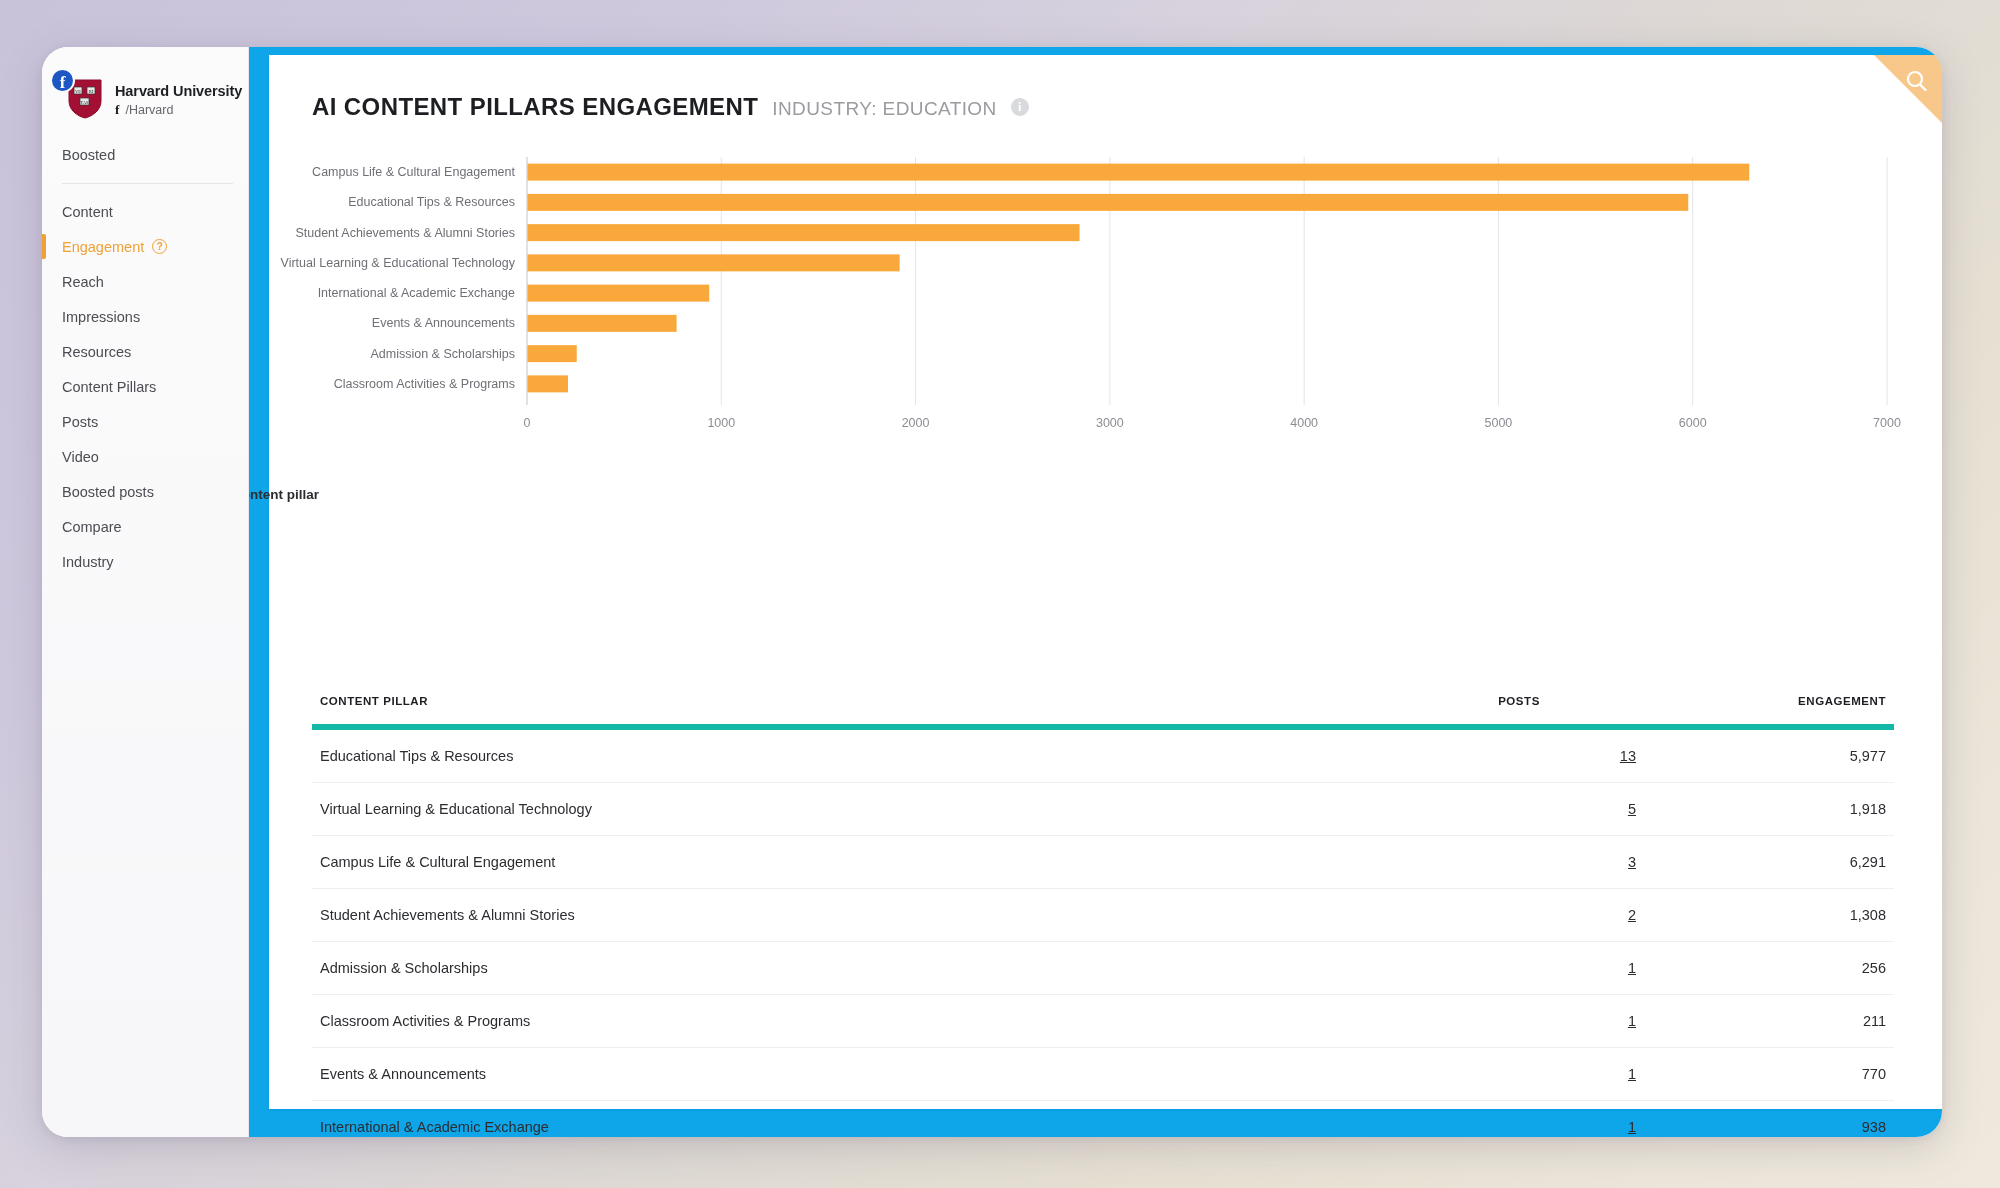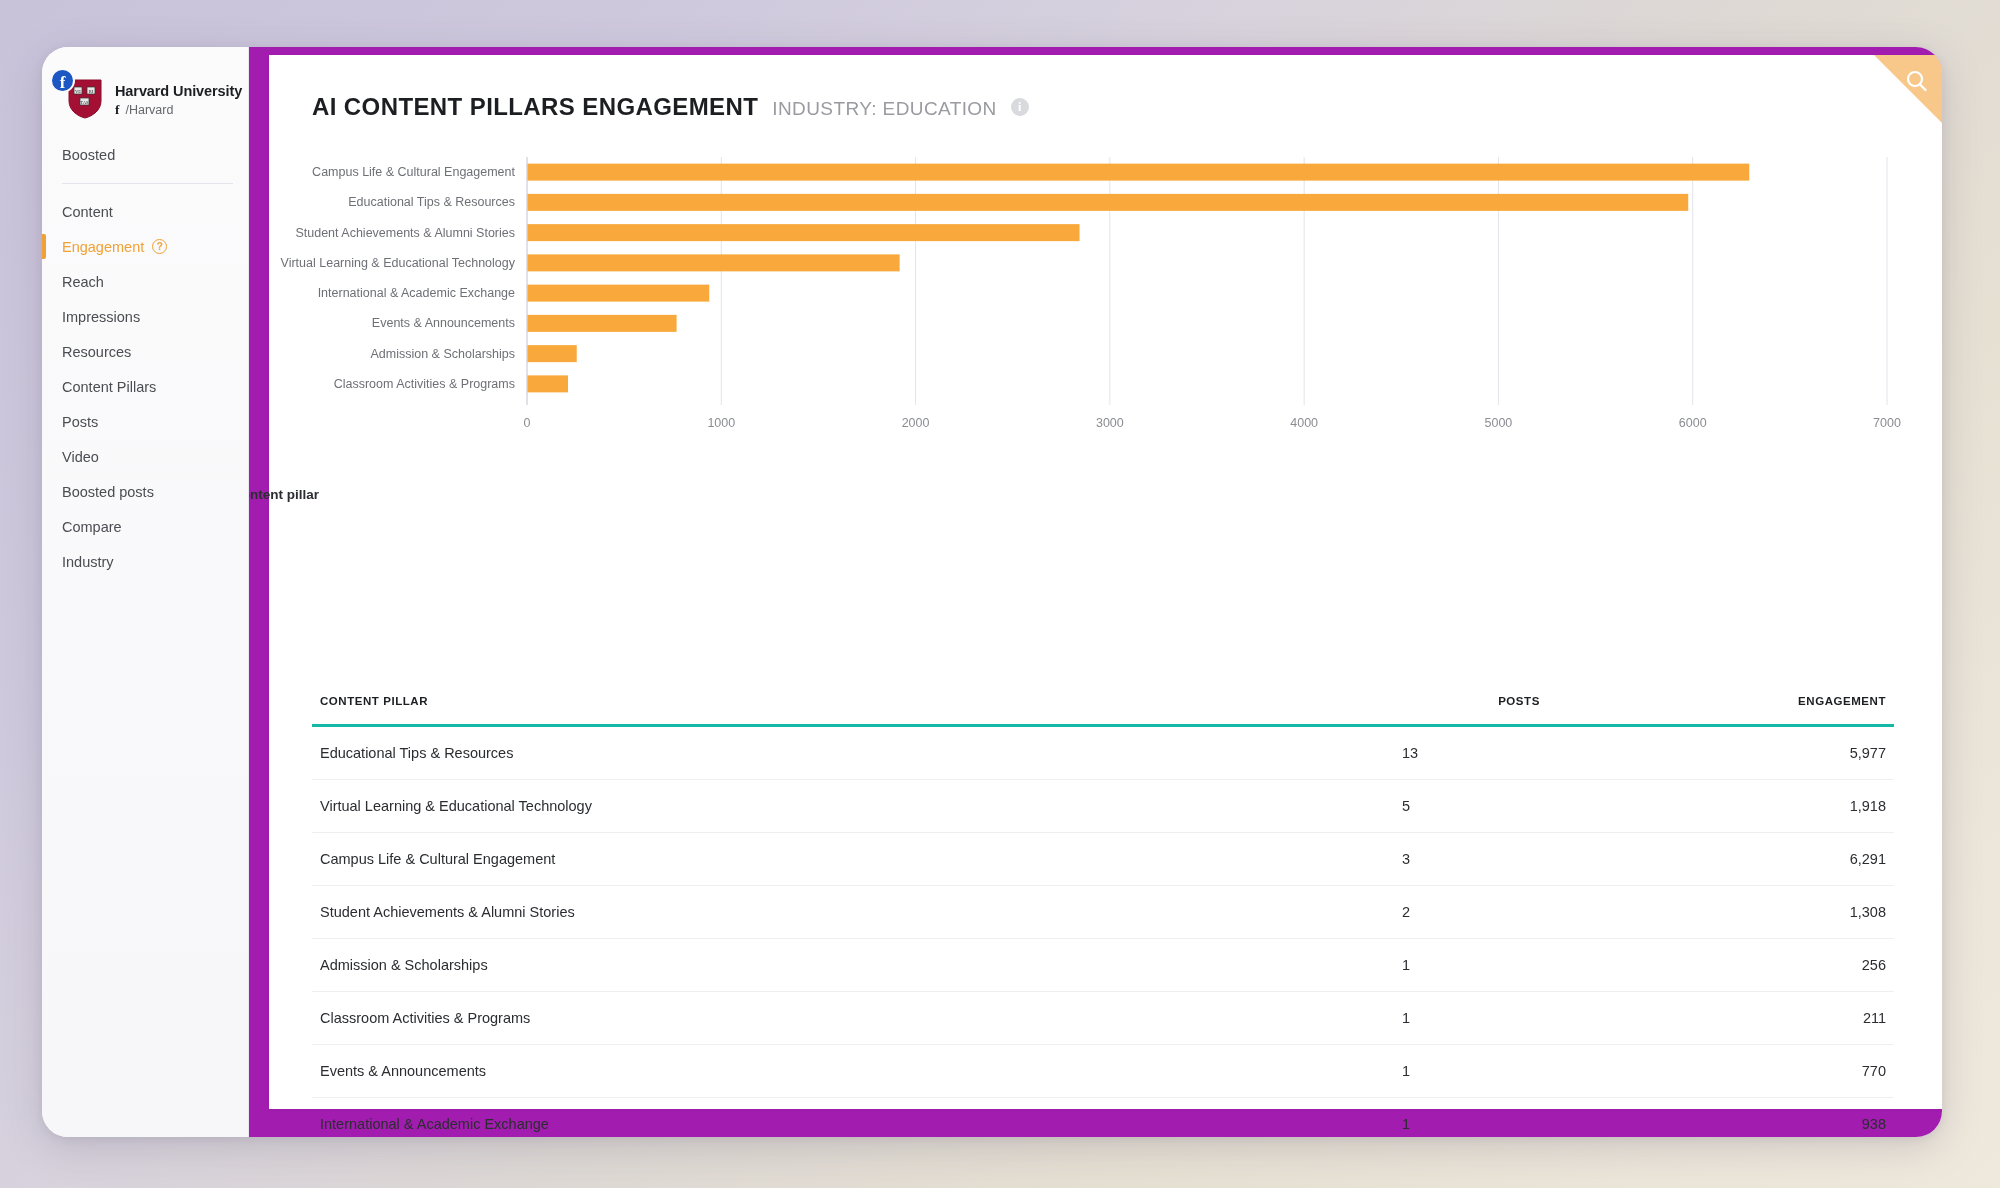--- a/index.html
+++ b/index.html
@@ -145,21 +145,21 @@
     color: #f0a135;
     font-size: 10.5px;
     line-height: 13px;
     text-align: center;
     font-weight: bold;
   }
 
   
   #main {
     flex: 1;
-    background: #a21caf;
+    background: #0ea5e9;
     position: relative;
     overflow: hidden;
   }
 
   #content-card {
     position: absolute;
     left: 20px;
     top: 8px;
     right: 0;
     bottom: 28px;
@@ -259,32 +259,32 @@
     top: 640px;
   }
   table { width: 100%; border-collapse: collapse; }
   thead th {
     font-size: 11.5px;
     font-weight: bold;
     color: #1c1e21;
     letter-spacing: 0.55px;
     padding: 0 8px 17px 8px;
     text-align: left;
-    border-bottom: 3px solid #14b8a6;
+    border-bottom: 6px solid #14b8a6;
   }
   thead th.num  { text-align: center; width: 250px; }
   thead th.num2 { text-align: right;  width: 250px; }
   tbody td {
     font-size: 14.5px;
     color: #2b2d31;
     padding: 18px 8px;
     border-bottom: 1px solid #eeeff1;
     height: 46px;
   }
-  tbody td.num  { text-align: left; }
+  tbody td.num  { text-align: right; text-decoration: underline; }
   tbody td.num2 { text-align: right; }
   tbody tr:last-child td { border-bottom: 1px solid #eeeff1; }
 </style>
 </head>
 <body>
 
 <div id="app-window">
 
   <aside id="sidebar">
 

